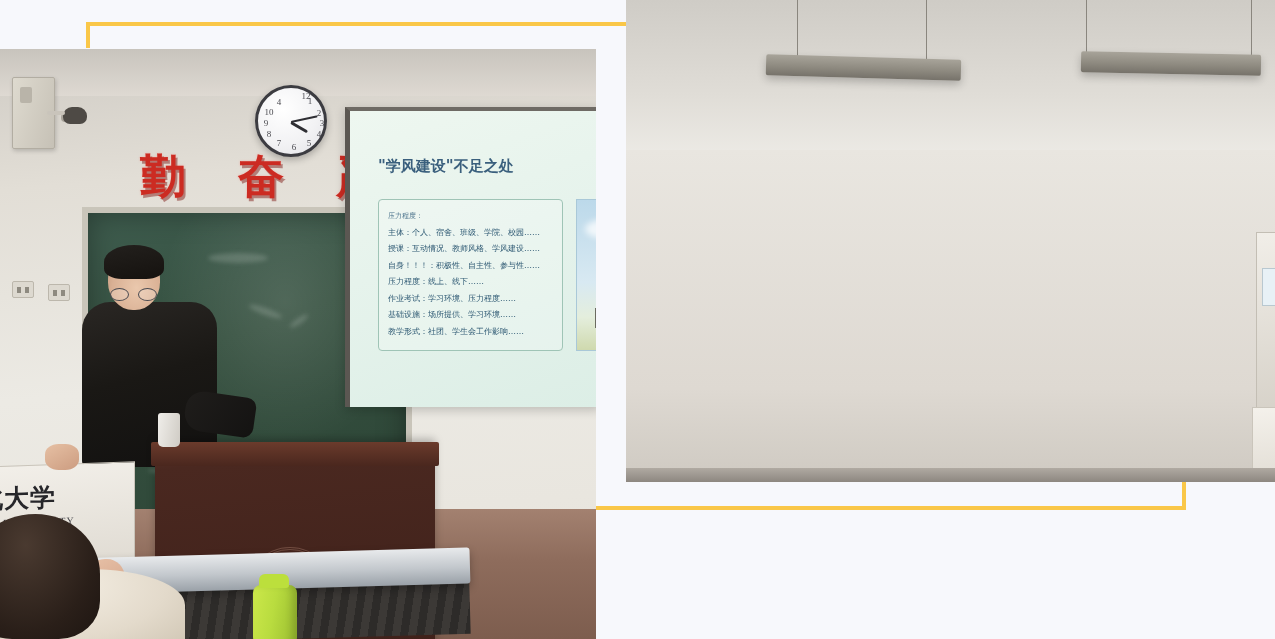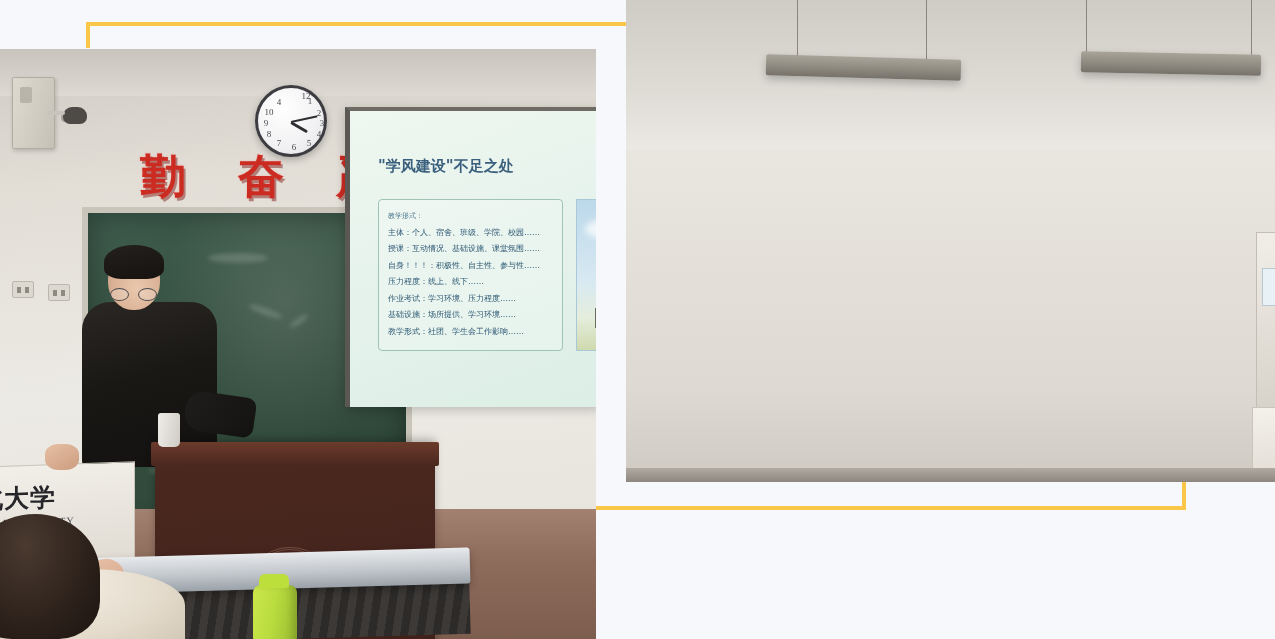--- a/index.html
+++ b/index.html
@@ -353,23 +353,23 @@
       <span class="chalk-smudge" style="left:40px;top:180px;width:90px;height:8px;"></span>
       <span class="chalk-smudge" style="left:60px;top:255px;width:120px;height:9px;transform:rotate(2deg);"></span>
     </div>
 
     <div class="socket" style="left:12px;top:232px;"></div>
     <div class="socket" style="left:48px;top:235px;"></div>
 
     <div id="L-screen">
       <div class="slide-title">"学风建设"不足之处</div>
       <div class="slide-box">
-        <div class="slide-line head">教学形式：</div>
+        <div class="slide-line head">压力程度：</div>
         <div class="slide-line">主体：个人、宿舍、班级、学院、校园……</div>
-        <div class="slide-line">授课：互动情况、基础设施、课堂氛围……</div>
+        <div class="slide-line">授课：互动情况、教师风格、学风建设……</div>
         <div class="slide-line">自身！！！：积极性、自主性、参与性……</div>
         <div class="slide-line">压力程度：线上、线下……</div>
         <div class="slide-line">作业考试：学习环境、压力程度……</div>
         <div class="slide-line">基础设施：场所提供、学习环境……</div>
         <div class="slide-line">教学形式：社团、学生会工作影响……</div>
       </div>
       <div class="slide-photo">
         <span class="cloud" style="left:8px;top:18px;width:60px;height:22px;"></span>
 
         <span class="jumper" style="left:18px;bottom:22px;width:3px;height:20px;"></span>

